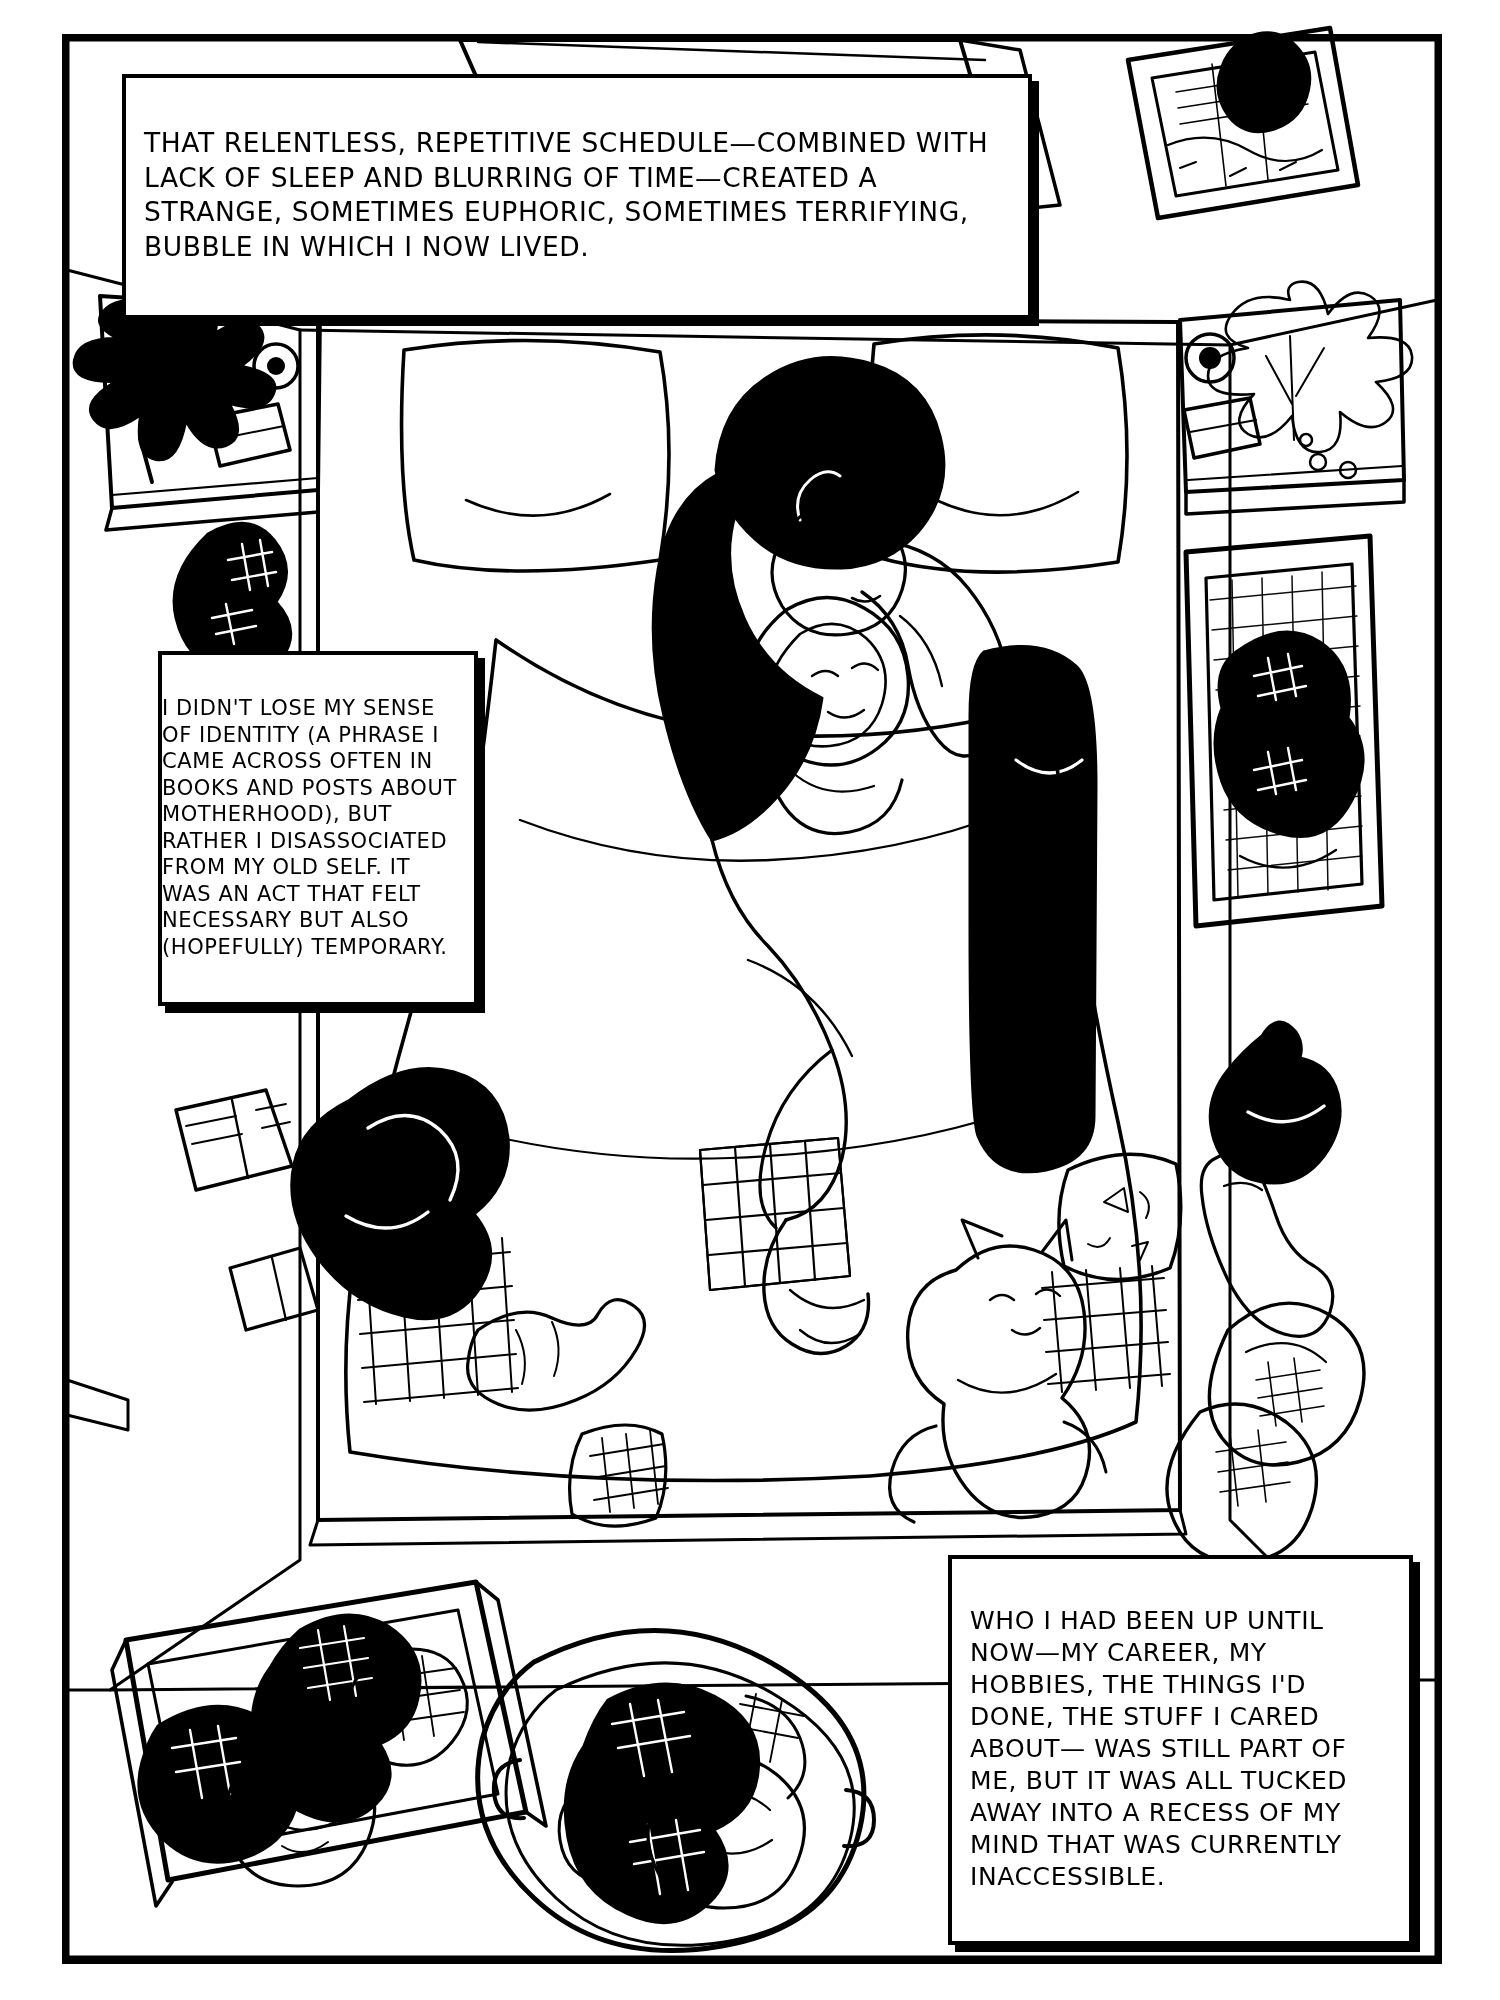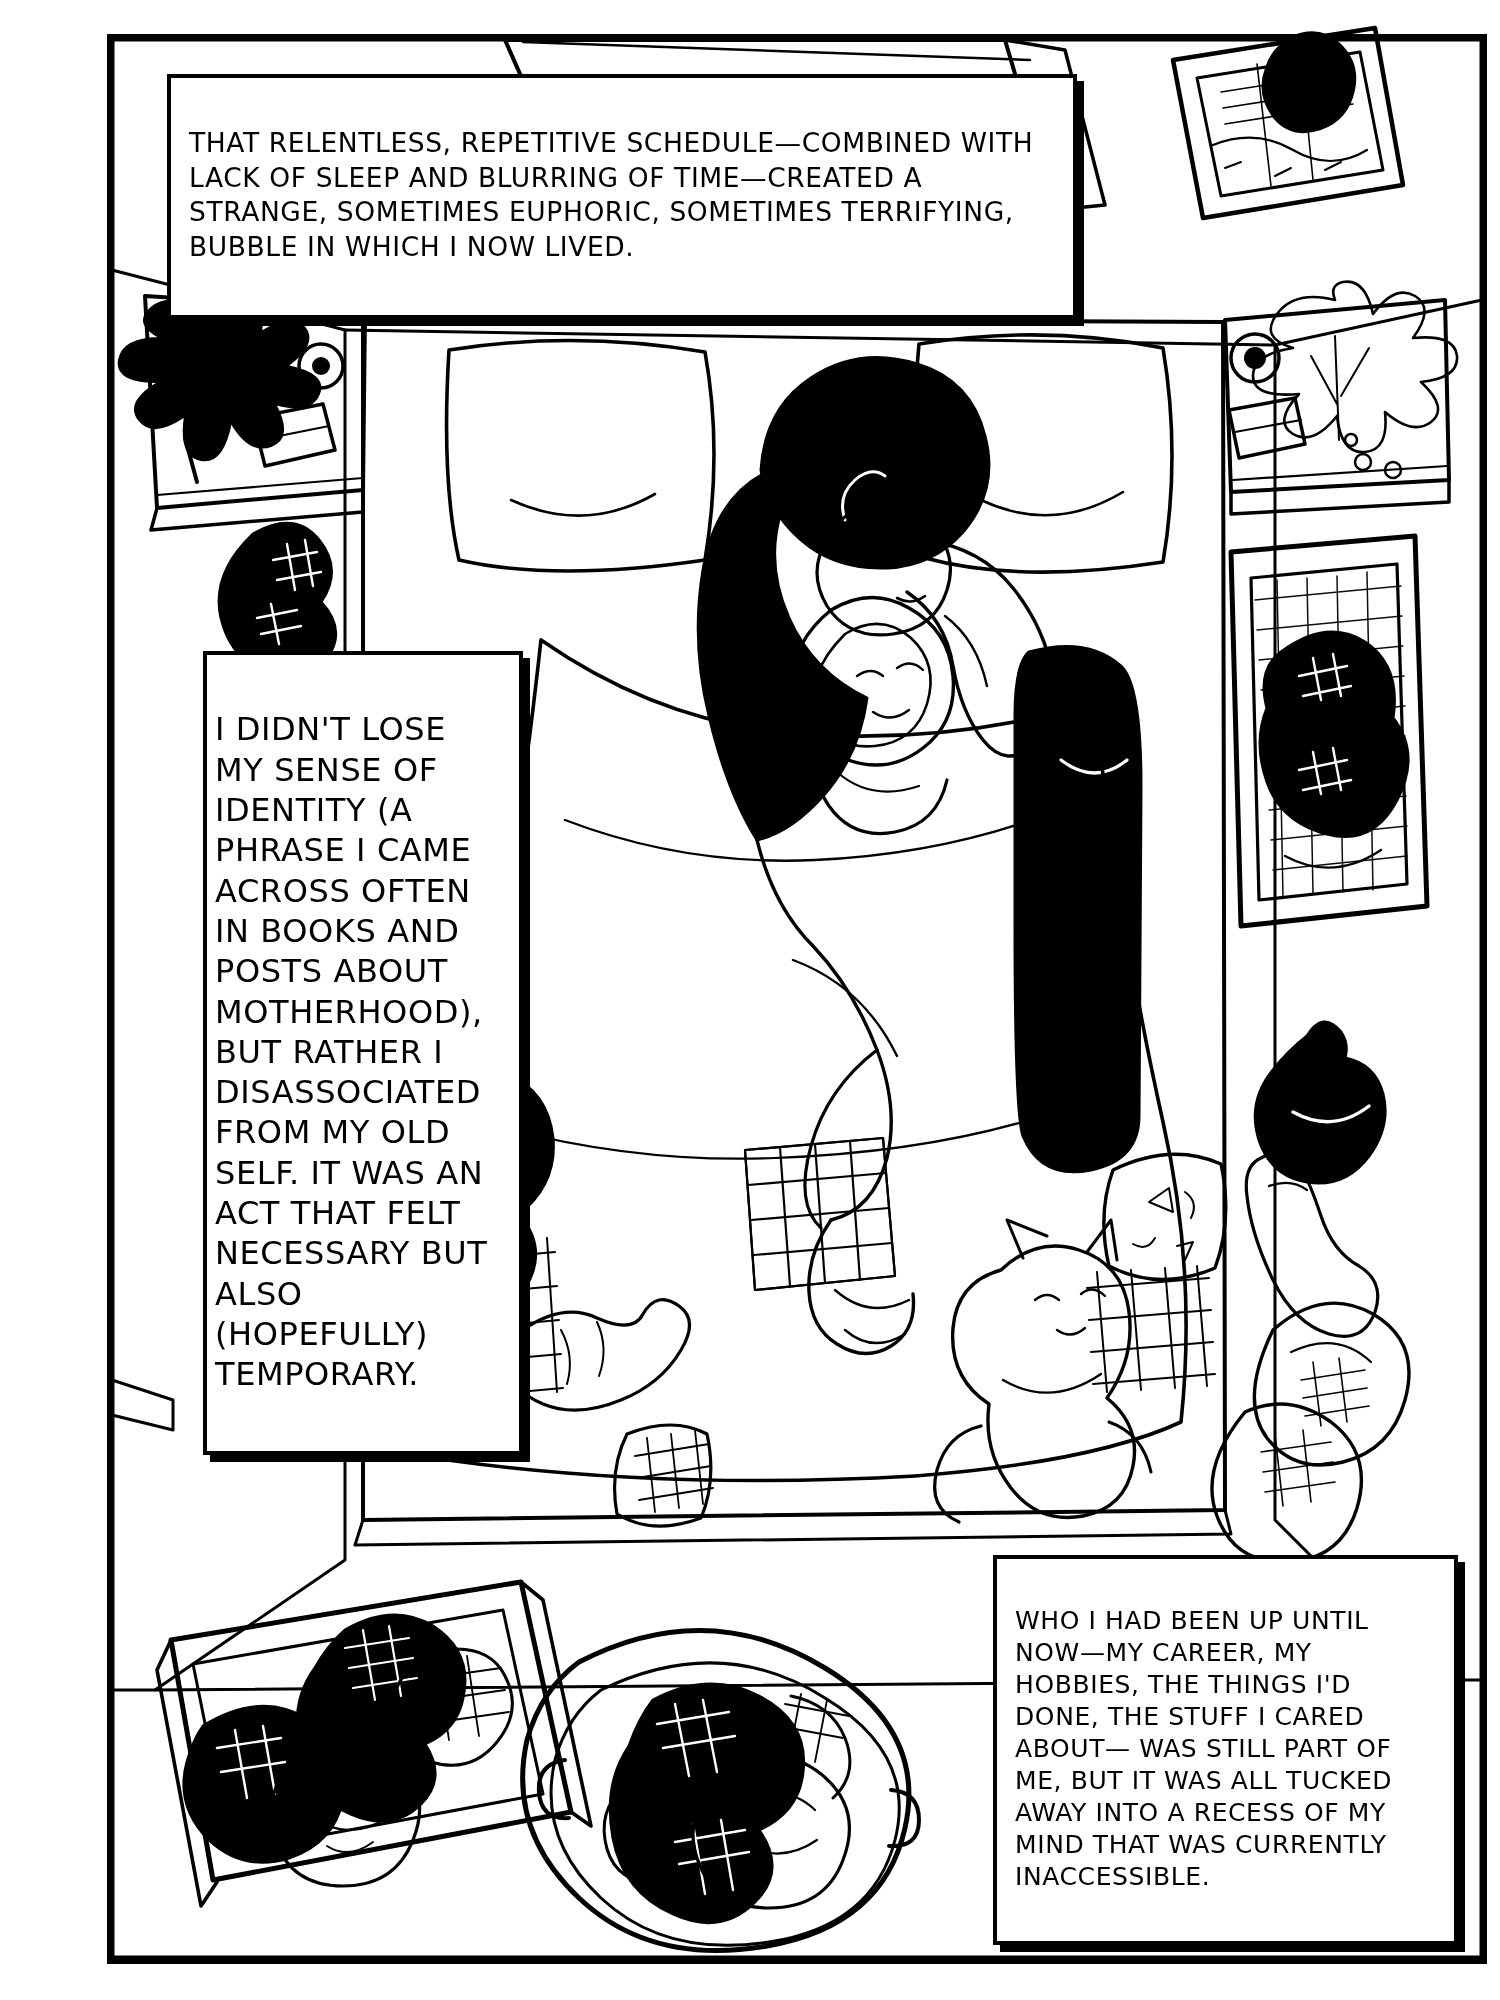--- a/index.html
+++ b/index.html
@@ -11,21 +11,20 @@
     width: 1500px;
     height: 2000px;
     font-family: "DejaVu Sans", sans-serif;
     overflow: hidden;
   }
   #page {
     position: relative;
     width: 1328px;
     height: 2000px;
     background: #ffffff;
-    margin-left: 45px;
   }
   
   .page-border {
     position: absolute;
     left: 62px;
     top: 34px;
     width: 1380px;
     height: 1930px;
     border: 5px solid #000;
     box-sizing: border-box;
@@ -55,22 +54,22 @@
     left: 122px;
     top: 74px;
     width: 910px;
     padding: 14px 16px 16px 18px;
     font-size: 26.5px;
   }
   #cap-left {
     left: 158px;
     top: 651px;
     width: 320px;
-    padding: 14px 14px 16px 8px;
-    font-size: 32px;
+    padding: 14px 14px 16px 0;
+    font-size: 21px;
     line-height: 1.26;
   }
   #cap-bottom {
     left: 948px;
     top: 1555px;
     width: 465px;
     padding: 14px 14px 16px 18px;
     font-size: 25px;
     line-height: 1.28;
   }

